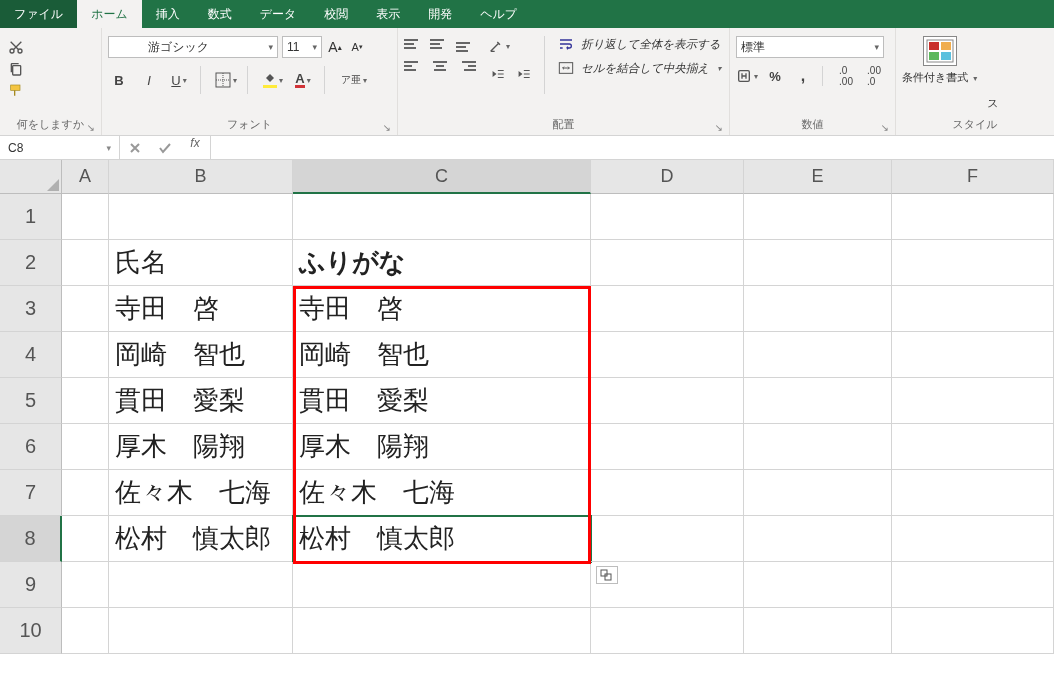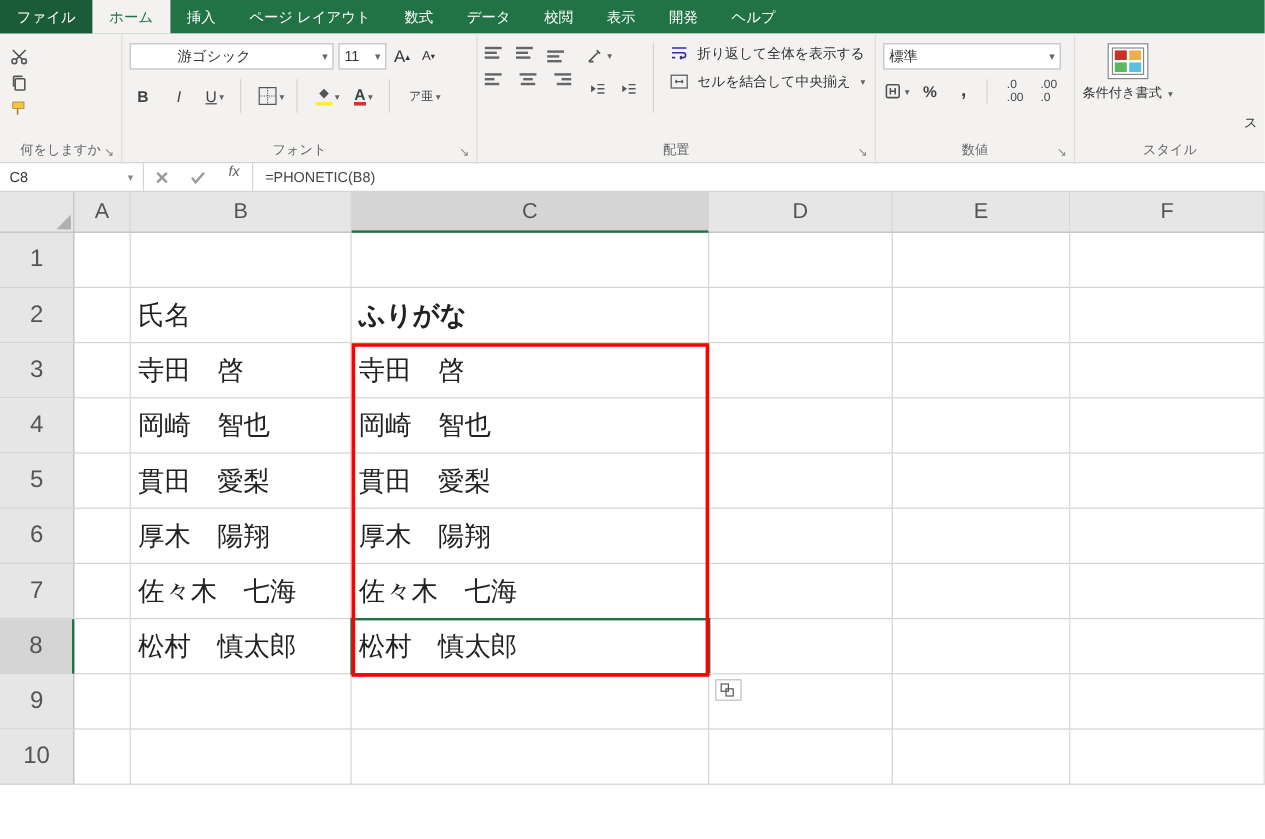--- a/index.html
+++ b/index.html
@@ -36,27 +36,27 @@
 .btn-ico { width:22px; height:20px; display:flex; align-items:center; justify-content:center; font-size:13px; color:#444; position:relative;}
 .underline-red { border-bottom: 3px solid #d13438; line-height: 12px;}
 .underline-yellow { border-bottom: 3px solid #ffeb3b; line-height: 12px;}
 .drop-caret { font-size:8px; color:#666; margin-left:2px;}
 .sep { width:1px; height:28px; background:#d4d4d4; margin: 0 6px 0 2px;}
 .align-grid { display:flex; flex-direction:column; gap:6px;}
 .align-row { display:flex; gap:6px;}
 .align-cell { width:20px; height:16px; display:flex; flex-direction:column; justify-content:center; gap:2px;}
 .align-cell span { height:2px; background:#666; display:block;}
 
-.wrap-merge { display:flex; flex-direction:column; gap:8px; font-size:11.5px; }
+.wrap-merge { display:flex; flex-direction:column; gap:8px; font-size:11.5px;font-style:italic; }
 .wm-row { display:flex; align-items:center; gap:6px;}
 
 .num-top { width:148px;}
 .num-bottom { display:flex; gap:6px; margin-top:8px; align-items:center;}
 
-.style-icons { display:flex; gap:10px; padding-top:4px;flex-direction:column;}
+.style-icons { display:flex; gap:10px; padding-top:4px;}
 .big-ico { display:flex; flex-direction:column; align-items:center; gap:4px; font-size:11px;}
 .big-ico .shape { width:34px; height:30px; border:1px solid #888; background:#fff; position:relative; display:flex; align-items:center; justify-content:center;}
 
 .name-formula { display:flex; height:24px; border-bottom:1px solid #d4d4d4; background:#fff;}
 .name-box { width: 120px; border-right:1px solid #d4d4d4; display:flex; align-items:center; padding: 0 8px; justify-content:space-between;}
 .name-box .arrw{ font-size:9px; color:#888;}
 .fx-btns { display:flex; align-items:flex-start; border-right:1px solid #d4d4d4;}
 .fx-btn { width: 30px; display:flex; align-items:center; justify-content:center; color:#666; height:100%;}
 .fx-label { width:30px; display:flex; align-items:center; justify-content:center; font-style:italic; color:#666;}
 .formula-input { flex:1; display:flex; align-items:center; padding-left:10px; color:#444;}
@@ -68,21 +68,21 @@
 .col-headers { display:flex; flex:1;}
 .col-hdr { height:34px; background:#e6e6e6; border-right:1px solid #d4d4d4; border-bottom:1px solid #bdbdbd; display:flex; align-items:center; justify-content:center; font-size:18px; color:#555;}
 .col-hdr.sel { background:#d5d5d5; border-bottom: 2px solid #217346;}
 
 .row-headers { display:flex; flex-direction:column;}
 .row-hdr { width:62px; background:#e6e6e6; border-right:1px solid #bdbdbd; border-bottom:1px solid #d4d4d4; display:flex; align-items:center; justify-content:center; font-size:20px; color:#555;}
 .row-hdr.sel { background:#d5d5d5; border-right:2px solid #217346;}
 
 .cells { display:flex; flex-direction:column; flex:1; position:relative;}
 .cell-row { display:flex;}
-.cell { border-right:1px solid #d4d4d4; border-bottom:1px solid #d4d4d4; display:flex; align-items:center; padding: 0 6px; font-size:22px; color:#222; white-space:nowrap;}
+.cell { border-right:1px solid #d4d4d4; border-bottom:1px solid #d4d4d4; display:flex; align-items:center; padding: 0 6px; font-size:26px; color:#222; white-space:nowrap;}
 .cell.cur { outline: 2px solid #217346; outline-offset: -1px; }
 
 .red-box { position:absolute; border: 3px solid #ff0000; pointer-events:none;}
 
 .autofill { position:absolute; width:22px; height:18px; border:1px solid #bdbdbd; background:#fff; display:flex; align-items:center; justify-content:center; font-size:11px;}
 
 svg { display:block;}
 
 .col-A { width: 47px; }
 .col-B { width: 184px; }
@@ -91,21 +91,20 @@
 .col-E { width: 148px; }
 .col-F { width: 162px; }
 </style>
 </head>
 <body>
 
 <div class="ribbon-tabs">
   <div class="ribbon-tab file">ファイル</div>
   <div class="ribbon-tab active">ホーム</div>
   <div class="ribbon-tab">挿入</div>
-  <div class="ribbon-tab">ページ レイアウト</div>
   <div class="ribbon-tab">数式</div>
   <div class="ribbon-tab">データ</div>
   <div class="ribbon-tab">校閲</div>
   <div class="ribbon-tab">表示</div>
   <div class="ribbon-tab">開発</div>
   <div class="ribbon-tab">ヘルプ</div>
 </div>
 
 <div class="ribbon">
 
@@ -333,23 +332,20 @@
       <svg width="12" height="12" viewBox="0 0 12 12" stroke="#999" stroke-width="2">
           <path d="M2 2l8 8M10 2l-8 8"></path>
         </svg>
     </div>
     <div class="fx-btn">
       <svg width="14" height="12" viewBox="0 0 14 12" stroke="#999" stroke-width="2" fill="none">
           <path d="M2 6l3 4L12 2"></path>
         </svg>
     </div>
     <div class="fx-label">fx</div>
-  </div>
-  <div class="formula-input">
-    <span>=PHONETIC(B8)</span>
   </div>
 </div>
 
 <div class="sheet">
   <div>
     <div class="row-hdr-corner"></div>
     <div class="row-headers" id="row-headers">
         <div class="row-hdr" style="height: 46px;">1</div>
         <div class="row-hdr" style="height: 46px;">2</div>
         <div class="row-hdr" style="height: 46px;">3</div>

